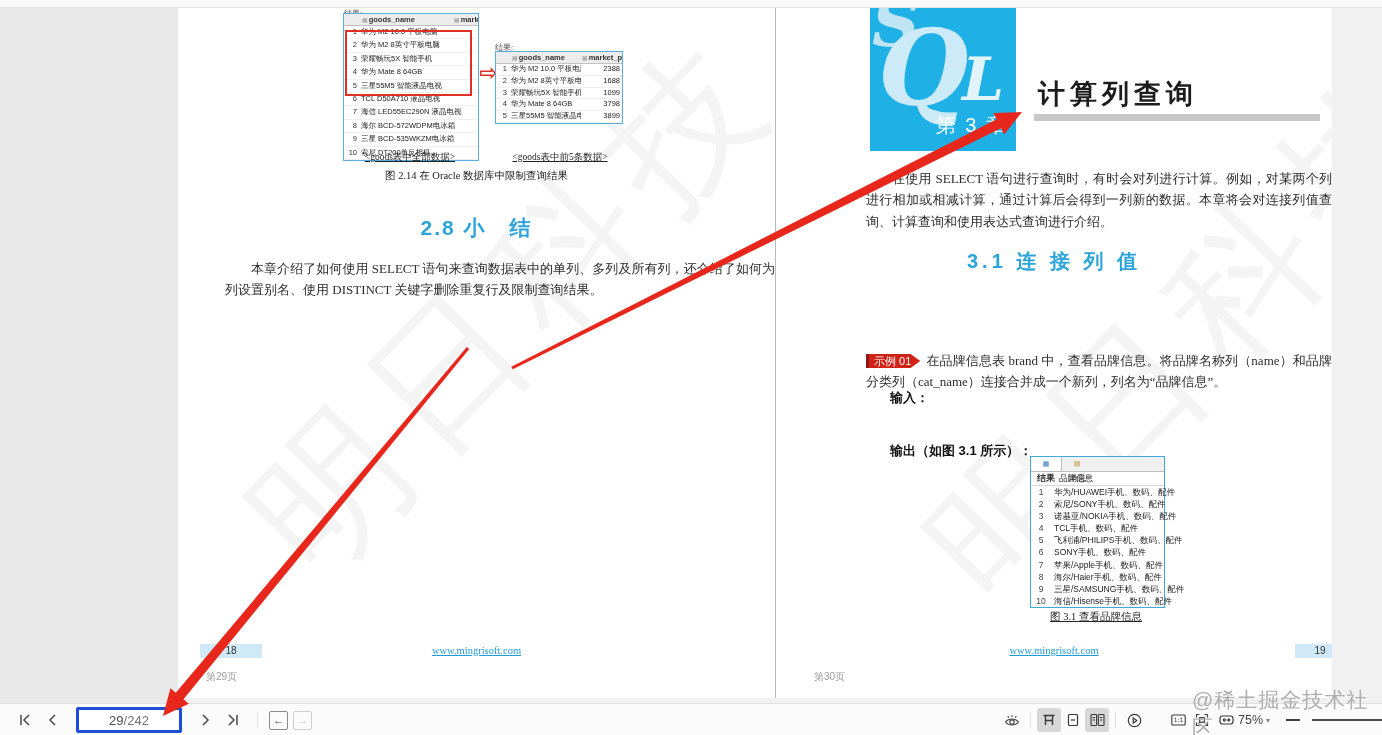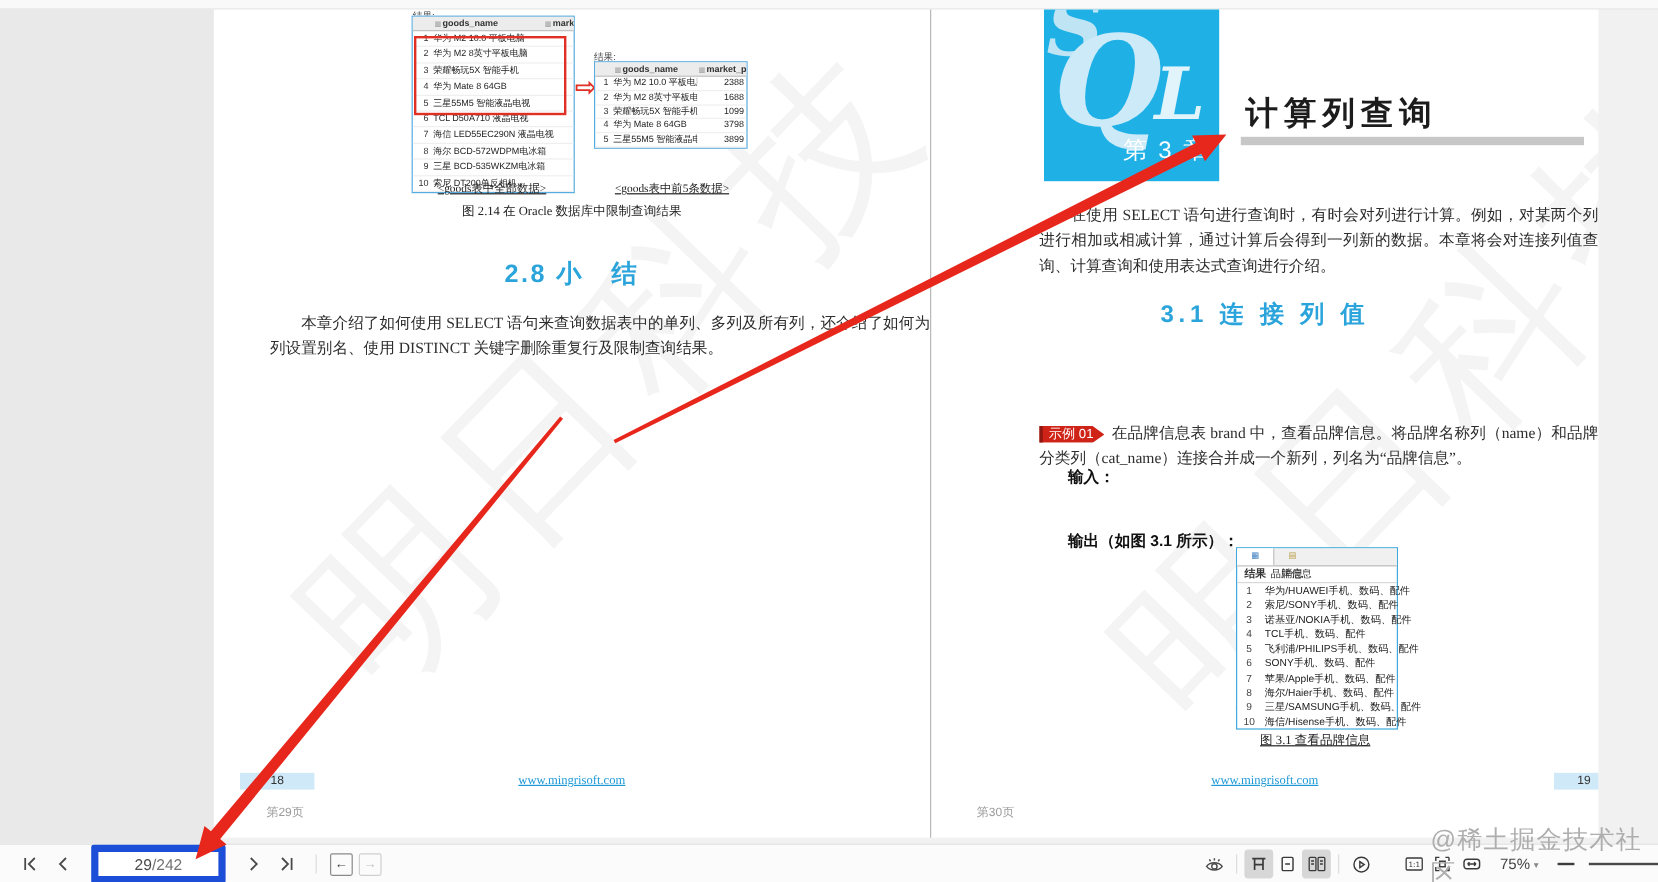--- a/index.html
+++ b/index.html
@@ -71,28 +71,28 @@
   .rg-rows .c-n{width:20px;text-align:center;color:#444;}
   .rg-rows .c-name{padding-left:1px;}
 
   
   .toolbar{position:absolute;left:0;top:703px;width:1382px;height:32px;background:#fbfbfb;border-top:1px solid #e0e0e0;z-index:40;}
   .tb-left{position:absolute;left:12px;top:0;height:32px;display:flex;align-items:center;gap:5px;}
   .tb-right{position:absolute;left:1000px;top:0;height:32px;display:flex;align-items:center;}
   .tb-btn{width:24px;height:24px;display:flex;align-items:center;justify-content:center;border-radius:3px;flex:none;cursor:pointer;}
   .tb-btn.active{background:#d7d7d7;}
   .tb-sep{width:1px;height:16px;background:#ddd;margin:0 6px;flex:none;}
-  .page-input{width:100px;height:20px;border:6px solid #1d4ed8;border-radius:2px;background:#fff;display:flex;
+  .page-input{width:100px;height:20px;border:3px solid #1d4ed8;border-radius:2px;background:#fff;display:flex;
               align-items:center;justify-content:center;font-size:13px;margin:0 6px;}
   .pi-cur{color:#4a4a4a;}
   .pi-total{color:#737373;}
   .sq-btn{width:17px;height:17px;border:1px solid #8a8a8a;border-radius:2px;display:flex;align-items:center;
           justify-content:center;font-size:11px;color:#444;flex:none;}
   .sq-btn.disabled{border-color:#cfcfcf;color:#c3c3c3;}
-  .zoom-label{font-size:12.5px;color:#444;margin:0 4px 0 12px;display:flex;align-items:center;gap:3px;}
+  .zoom-label{font-size:12.5px;color:#444;margin:0 4px 0 0;display:flex;align-items:center;gap:3px;}
   .zoom-caret{font-size:8px;color:#888;}
   .zoom-minus{width:14px;height:2.5px;background:#3c3c3c;margin-left:12px;flex:none;}
   .zoom-slider{width:70px;height:2px;background:#4a4a4a;margin-left:12px;flex:none;}
   svg.ic{display:block;}
 
   
   .jj-watermark{position:absolute;left:1192px;top:686px;font-size:21px;color:#aeaeae;z-index:60;letter-spacing:1px;}
   svg.arrows{position:absolute;left:0;top:0;z-index:70;pointer-events:none;}
 </style>
 </head>
@@ -216,21 +216,21 @@
     <div class="tbl-caption serif" style="left:132px;top:143px;width:200px;">&lt;goods表中全部数据&gt;</div>
     <div class="tbl-caption serif" style="left:282px;top:143px;width:200px;">&lt;goods表中前5条数据&gt;</div>
     <div class="fig-caption serif" style="top:161px;">图 2.14  在 Oracle 数据库中限制查询结果</div>
 
     <div class="sec-heading" style="top:206px;font-size:21px;letter-spacing:2px;">2.8 小　结</div>
 
     <div class="body-p serif" style="left:47px;top:250px;width:550px;">本章介绍了如何使用 SELECT 语句来查询数据表中的单列、多列及所有列，还介绍了如何为列设置别名、使用 DISTINCT 关键字删除重复行及限制查询结果。</div>
 
     <div class="corner-band" style="left:22px;top:636px;width:62px;">18</div>
     <div class="footer-link" style="top:637px;">www.mingrisoft.com</div>
-    <div class="footer-pagelabel" style="left:44px;top:662px;">第29页</div>
+    <div class="footer-pagelabel" style="left:28px;top:662px;">第29页</div>
   </div>
 
   <div class="page right">
     <div class="pg-watermark" style="left:110px;top:500px;">明日科技</div>
 
     <div class="chapter-badge">
       <span class="logo-s">S</span>
       <span class="logo-q">Q</span>
       <span class="logo-l">L</span>
       <span class="logo-chapter">第 3 章</span>

